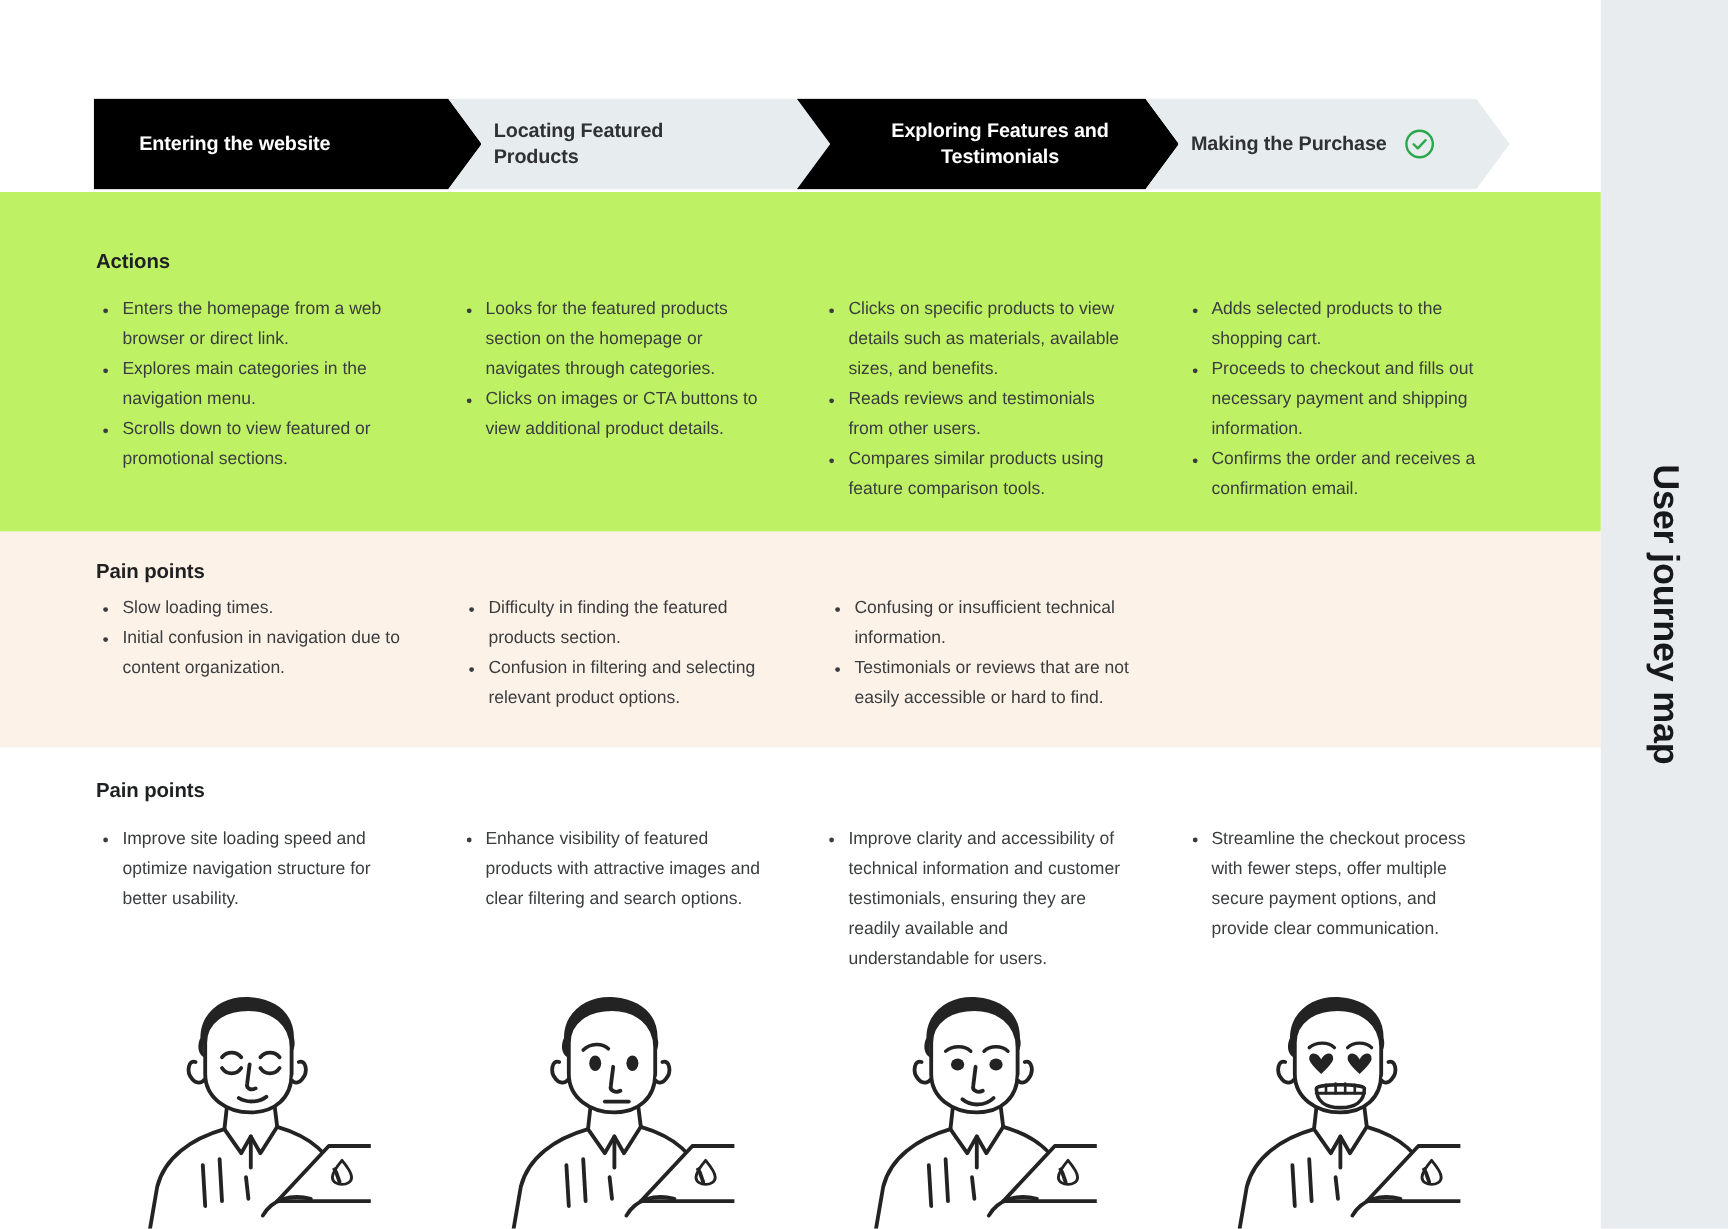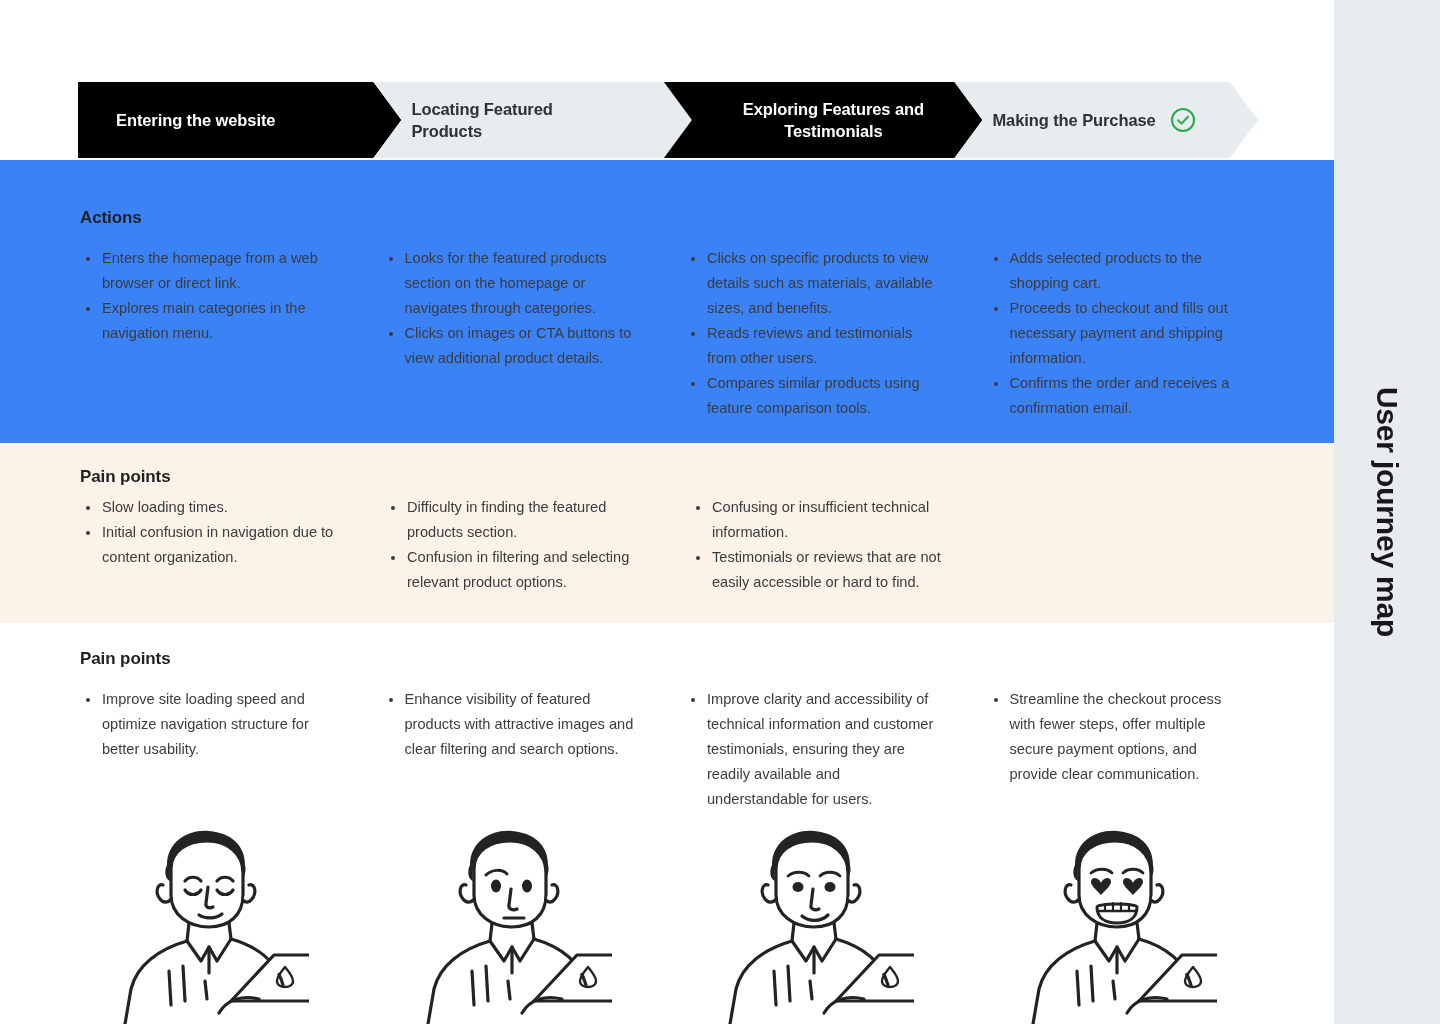--- a/index.html
+++ b/index.html
@@ -105,21 +105,21 @@
     flex: none;
   }
   .step-check svg { display: block; }
 
   
   .row {
     position: absolute;
     left: 0;
     width: 1334px;
   }
-  .row-actions  { top: 160px; height: 283px; background: #3b82f6; }
+  .row-actions  { top: 160px; height: 283px; background: #bef264; }
   .row-pain     { top: 443px; height: 180px; background: #fdf2e8; }
   .row-improve  { top: 623px; height: 200px; background: #ffffff; }
   .row-illus    { top: 823px; height: 201px; background: #ffffff; }
 
   .row-title {
     position: absolute;
     left: 80px;
     font-size: 17px;
     font-weight: 700;
     letter-spacing: -0.1px;
@@ -211,20 +211,21 @@
     </div>
 
     <div class="row row-actions">
       <div class="row-title">Actions</div>
       <div class="cols">
 
         <div class="col">
           <ul class="bullets">
             <li>Enters the homepage from a web browser or direct link.</li>
             <li>Explores main categories in the navigation menu.</li>
+            <li>Scrolls down to view featured or promotional sections.</li>
           </ul>
         </div>
 
         <div class="col">
           <ul class="bullets">
             <li>Looks for the featured products section on the homepage or navigates through categories.</li>
             <li>Clicks on images or CTA buttons to view additional product details.</li>
           </ul>
         </div>
 

